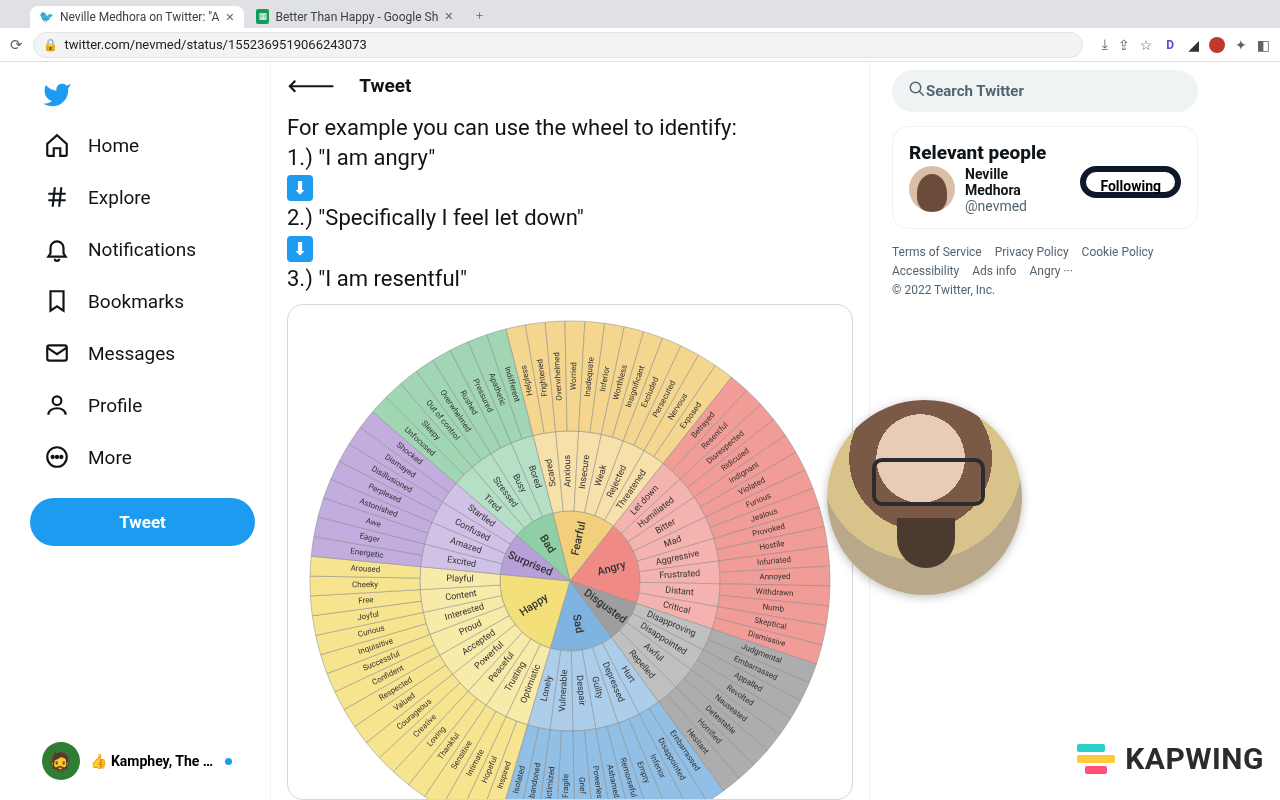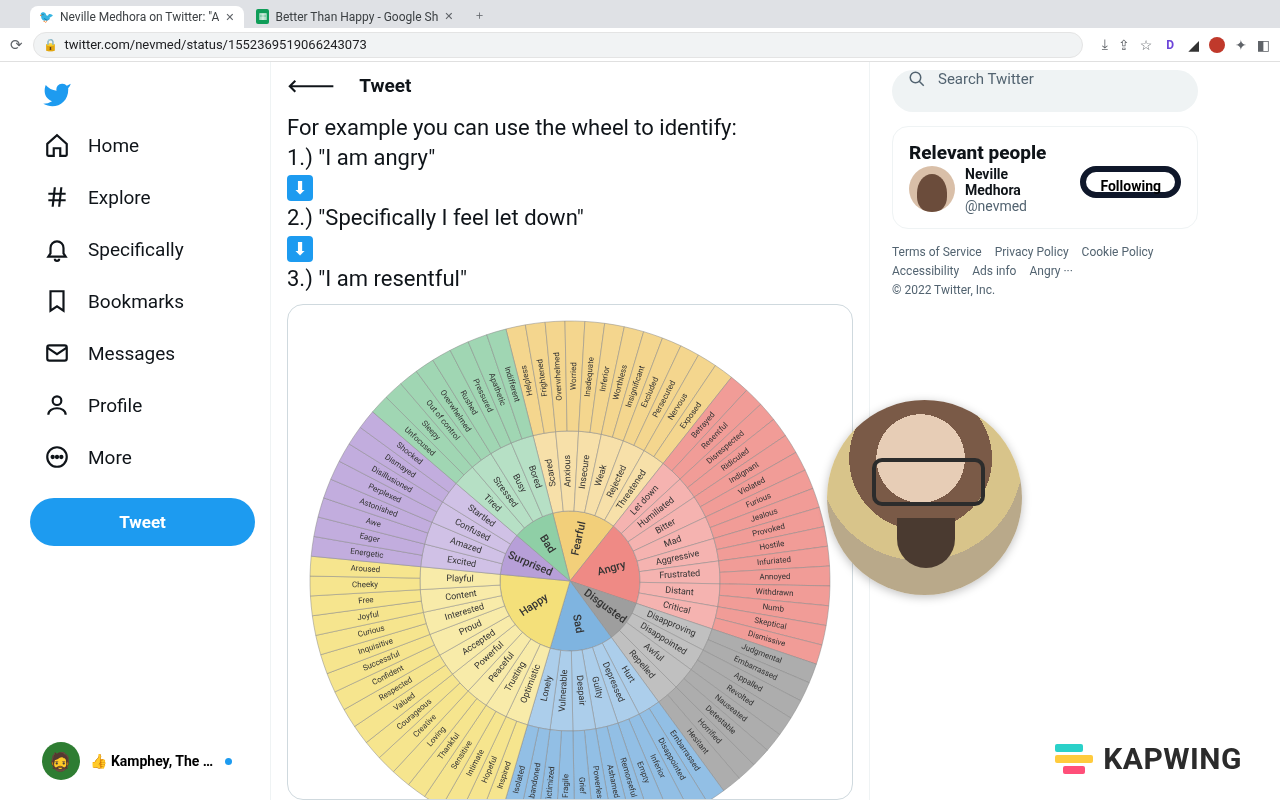--- a/index.html
+++ b/index.html
@@ -37,40 +37,40 @@
 .tweet-body { padding: 4px 16px 0 16px; font-size: 22px; color: #0f1419; line-height: 1.35; }
 .down-emoji { display:inline-block; width:26px; height:26px; background:#1d9bf0; color:#fff; font-size:18px; text-align:center; line-height:26px; border-radius:4px; margin:2px 0; }
 
 .wheel-wrap { border: 1px solid #cfd9de; border-radius: 16px; margin: 10px 16px 0 16px; overflow: hidden; display:flex; justify-content:center; padding-top:6px;}
 .wheel-svg { width: 540px; height: 540px; }
 .seg-label { font-size: 8px; fill: #333; }
 .mid-label { font-size: 9px; fill: #333; }
 .core-label { font-size: 11px; fill: #333; font-weight: 500; }
 
 .tw-right { width: 350px; padding: 8px 22px 0 22px; display: flex; flex-direction: column; gap: 14px; }
-.search-box { background: #eff3f4; border-radius: 999px; height: 42px; display: flex; gap: 12px; padding: 0 16px; color: #536471; font-size: 15px; }
+.search-box { background: #eff3f4; border-radius: 999px; height: 42px; display: flex; align-items: center; padding: 0 16px; color: #536471; font-size: 15px; font-weight: bold; }
 .rel-card { border: 1px solid #eff3f4; border-radius: 16px; padding: 14px 16px; }
 .rel-title { font-size: 19px; font-weight: 800; color: #0f1419; margin-bottom: 2px; }
 .rel-row { display: flex; gap: 10px; }
 .rel-av { width: 46px; height: 46px; border-radius: 50%; background: #d9bfa8; flex-shrink:0; position:relative; overflow:hidden; }
 .rel-av::after{ content:""; position:absolute; inset:8px 8px 0 8px; background:#6b4c3b; border-radius:50% 50% 40% 40%; }
 .rel-info { font-size: 14px; color: #0f1419; flex: 1; }
 .rel-name { font-weight: bold; display:flex; align-items:center; gap:24px;}
 .rel-handle { color: #536471; }
 .rel-bio { font-size: 14px; margin-top: 4px; line-height: 1.3; }
 .rel-bio a { color: #1d9bf0; text-decoration: none; }
 .follow-btn { border: 6px solid #0f172a; background: #fff; border-radius: 999px; font-size: 14px; font-weight: bold; padding: 6px 14px; height:32px; }
 .footer-links { font-size: 12px; color: #536471; line-height: 1.6; }
 .footer-links span { margin-right: 10px; }
 
 .webcam { position: absolute; width: 195px; height: 195px; border-radius: 50%; right: 258px; top: 400px; background: radial-gradient(circle at 48% 30%, #e7cdb6 0 26%, #7a5a47 26% 42%, #d8c48a 42% 60%, #b9a98a 60% 100%); box-shadow: 0 2px 10px rgba(0,0,0,.25); overflow:hidden;}
 .webcam::before { content:""; position:absolute; left:45px; top:58px; width:105px; height:40px; border:4px solid #2c2c2c; border-radius:10px; background:transparent; } 
 .webcam::after { content:""; position:absolute; left:70px; top:118px; width:58px; height:50px; background:#4a3a30; border-radius:0 0 40px 40px; } 
 
-.kapwing { position: absolute; right: 38px; bottom: 24px; display: flex; align-items: center; gap: 10px; font-size: 30px; font-weight: 700; color: #2b2b2b; letter-spacing: 0.5px; }
+.kapwing { position: absolute; right: 16px; bottom: 24px; display: flex; align-items: center; gap: 10px; font-size: 30px; font-weight: 700; color: #2b2b2b; letter-spacing: 0.5px; }
 .kap-logo { display:flex; flex-direction:column; gap:3px; }
 .kap-bar { width: 34px; height: 8px; border-radius: 2px; }
 </style>
 </head>
 <body>
 
 <div class="browser-tabs">
   <div class="tab">
     <span class="tab-favicon" style="color:#1d9bf0">🐦</span>
     <span class="tab-title">Neville Medhora on Twitter: "A</span>
@@ -125,21 +125,21 @@
           </svg>
         </span>
         <span>Explore</span>
       </div>
     <div class="nav-item">
         <span class="nav-icon">
           <svg viewBox="0 0 24 24" width="26" height="26" fill="none" stroke="#0f1419" stroke-width="2">
             <path d="M18 16v-5a6 6 0 10-12 0v5l-2 3h16zM10 21a2 2 0 004 0"></path>
           </svg>
         </span>
-        <span>Specifically</span>
+        <span>Notifications</span>
       </div>
     <div class="nav-item">
         <span class="nav-icon">
           <svg viewBox="0 0 24 24" width="26" height="26" fill="none" stroke="#0f1419" stroke-width="2">
             <path d="M6 3h12v18l-6-4-6 4z"></path>
           </svg>
         </span>
         <span>Bookmarks</span>
       </div>
     <div class="nav-item">

